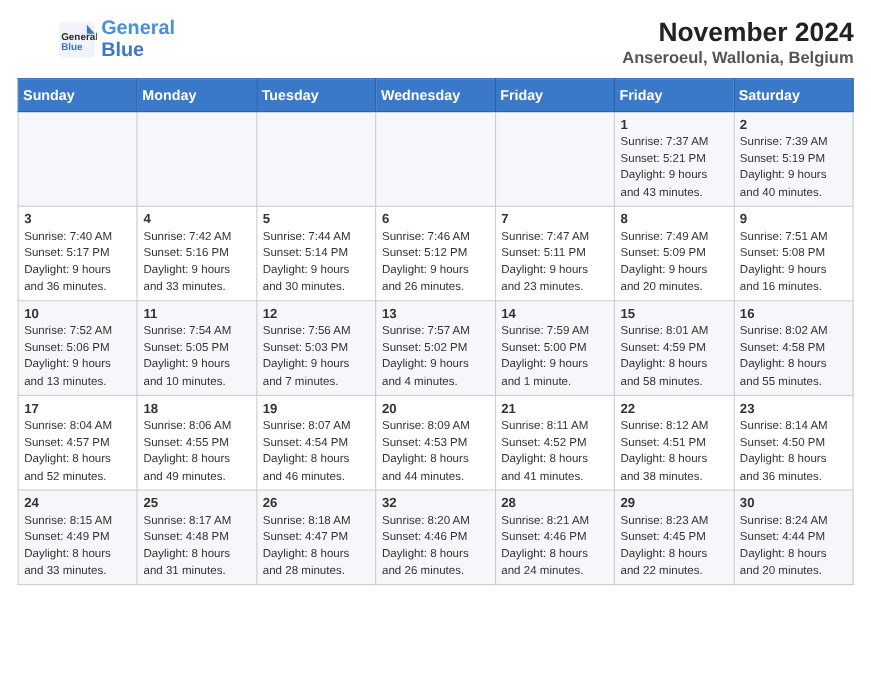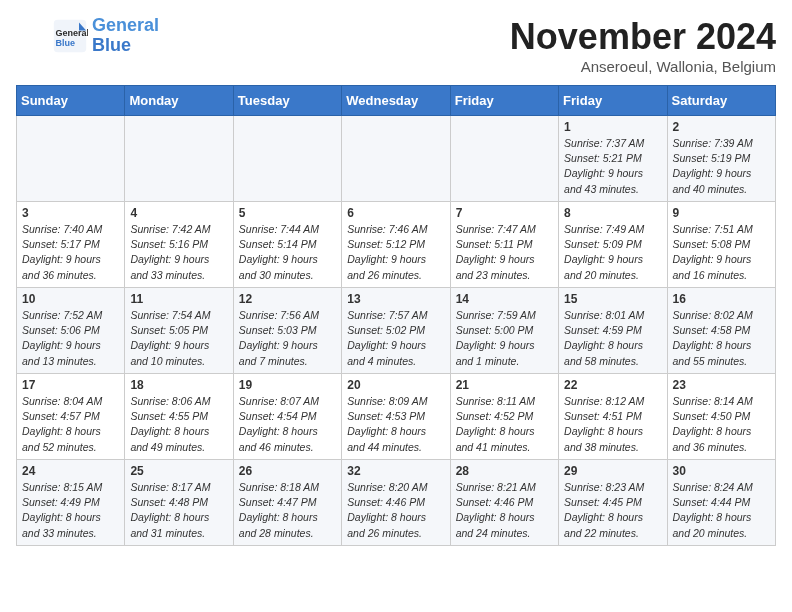--- a/index.html
+++ b/index.html
@@ -35,27 +35,28 @@
     }
     .logo-icon {
       width: 36px;
       height: 36px;
       margin-right: 4px;
     }
     .title-block {
       text-align: right;
     }
     .month-title {
-      font-size: 36px;
+      font-size: 24px;
       font-weight: bold;
       color: #222;
     }
     .location-title {
       font-size: 15px;
       color: #555;
+      font-weight: bold;
     }
     table {
       width: 100%;
       border-collapse: collapse;
       table-layout: fixed;
     }
     thead tr th {
       background: #3a78c9;
       color: #fff;
       font-size: 13px;
@@ -79,21 +80,20 @@
       background: #ffffff;
     }
     .day-number {
       font-weight: bold;
       font-size: 12px;
       display: block;
       margin-bottom: 2px;
     }
     .day-info {
       line-height: 1.45;
-      font-style: italic;
     }
     .empty-cell {
       background: #f9f9f9;
     }
   </style>
 </head>
 <body>
 
 <div class="page">
   <div class="header">

